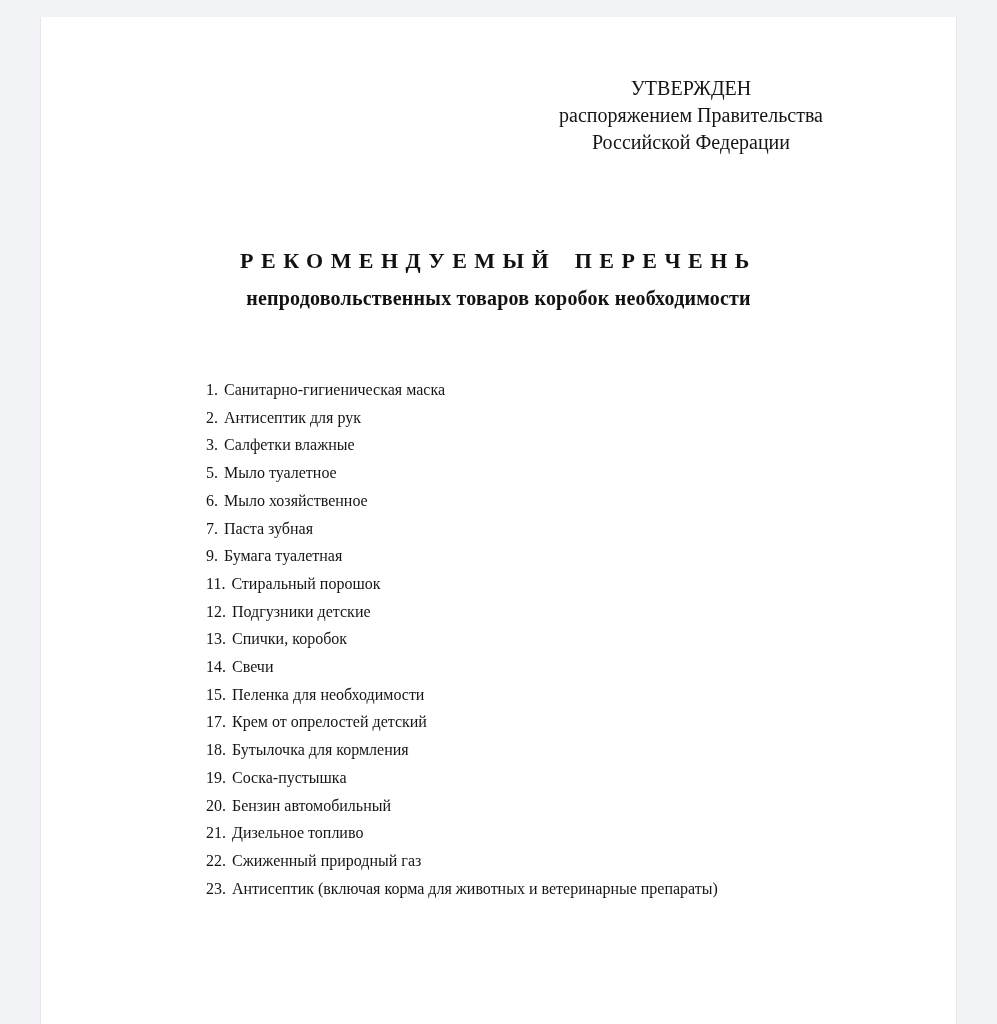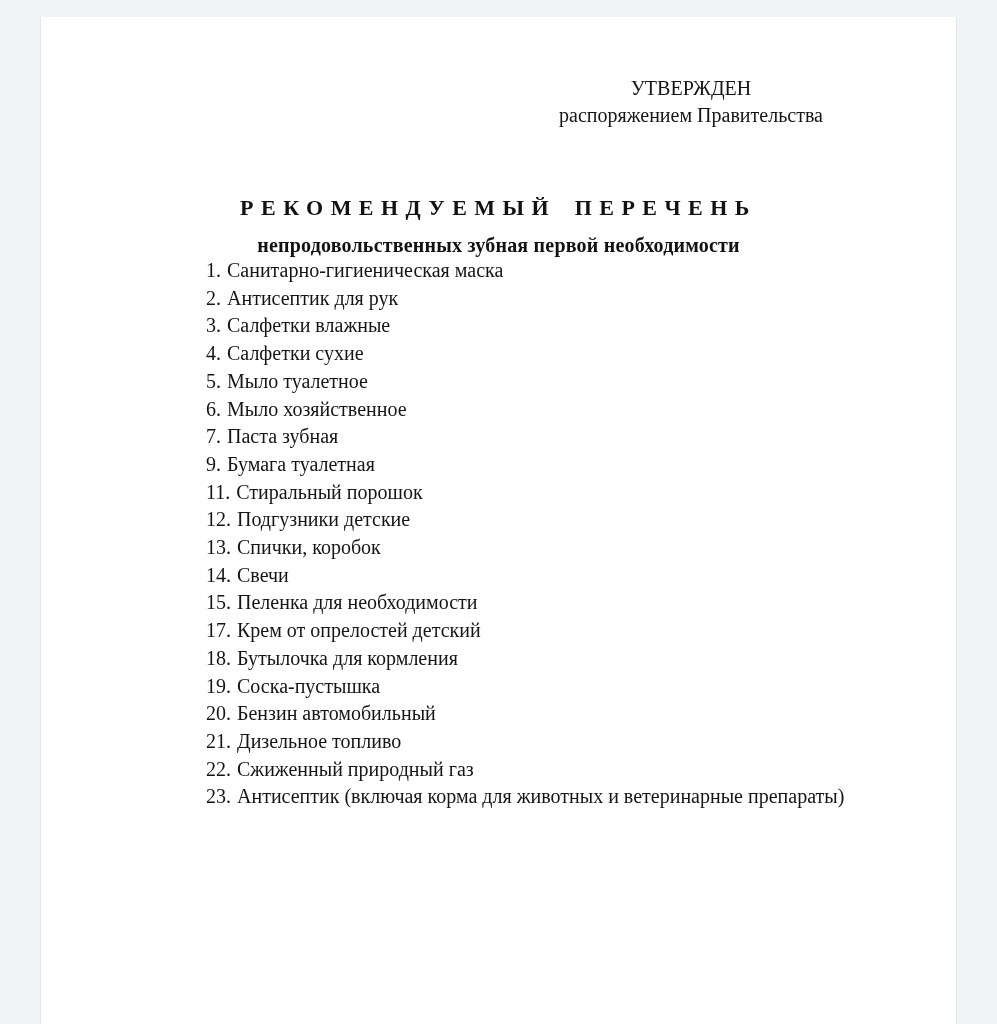--- a/index.html
+++ b/index.html
@@ -29,72 +29,73 @@
   }
   .approval-block {
     margin: 58px 100px 0 auto;
     width: 330px;
     text-align: center;
     font-size: 20px;
     line-height: 27px;
     color: #151515;
   }
   .doc-title {
-    margin-top: 66px;
+    margin-top: 92px;
     text-align: center;
     font-size: 22px;
     font-weight: bold;
     letter-spacing: 0.34em;
     word-spacing: 0.25em;
     color: #121212;
   }
   .doc-subtitle {
     margin-top: 13px;
     text-align: center;
     font-size: 20px;
     font-weight: bold;
     letter-spacing: 0.01em;
     color: #121212;
   }
   .items-list {
+    margin-top: 66px;
     padding-left: 165px;
     padding-right: 30px;
-    font-size: 20px;
+    font-size: 16px;
     line-height: 27.7px;
     color: #151515;
   }
   .list-item {
     white-space: nowrap;
   }
   .item-number {
     margin-right: 6px;
   }
 </style>
 </head>
 <body>
 
 <div class="viewport">
   <div class="page">
 
     <div class="approval-block">
       <div>УТВЕРЖДЕН</div>
       <div>распоряжением Правительства</div>
+      <div>Российской Федерации</div>
     </div>
 
     <div class="doc-title">РЕКОМЕНДУЕМЫЙ ПЕРЕЧЕНЬ</div>
-    <div class="doc-subtitle">непродовольственных зубная первой необходимости</div>
+    <div class="doc-subtitle">непродовольственных товаров коробок необходимости</div>
 
     <div class="items-list">
   <div class="list-item"><span class="item-number">1.</span><span>Санитарно-гигиеническая маска</span></div>
 
   <div class="list-item"><span class="item-number">2.</span><span>Антисептик для рук</span></div>
 
   <div class="list-item"><span class="item-number">3.</span><span>Салфетки влажные</span></div>
 
-  <div class="list-item"><span class="item-number">4.</span><span>Салфетки сухие</span></div>
 
   <div class="list-item"><span class="item-number">5.</span><span>Мыло туалетное</span></div>
 
   <div class="list-item"><span class="item-number">6.</span><span>Мыло хозяйственное</span></div>
 
   <div class="list-item"><span class="item-number">7.</span><span>Паста зубная</span></div>
 
 
   <div class="list-item"><span class="item-number">9.</span><span>Бумага туалетная</span></div>
 

